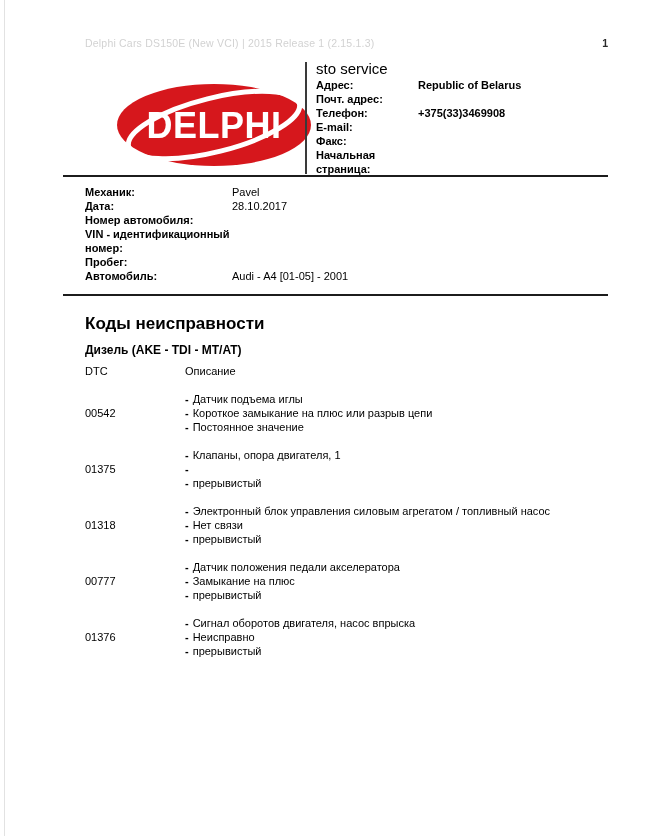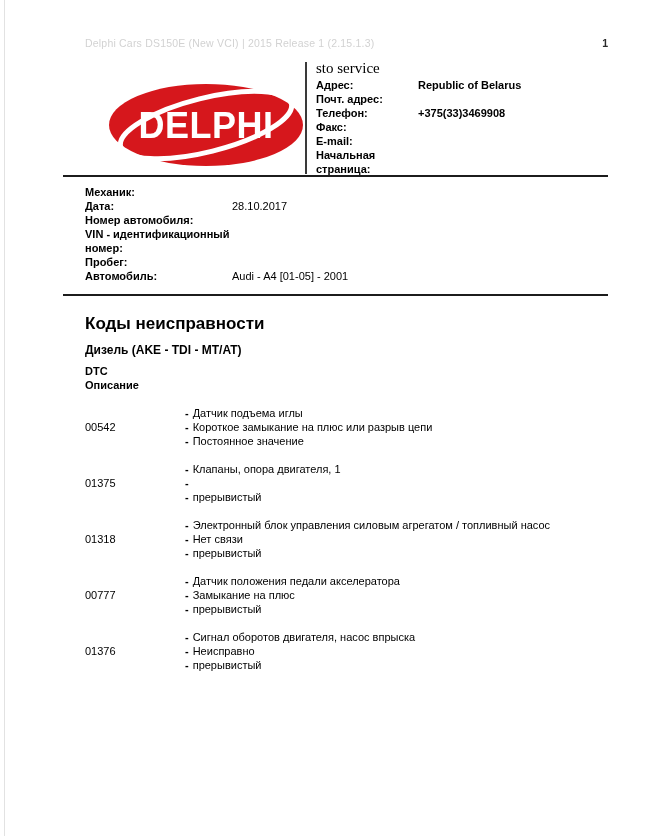--- a/index.html
+++ b/index.html
@@ -13,49 +13,49 @@
   .edge-line { position:absolute; left:4px; top:0; width:1px; height:836px; background:#e2e2e2; }
 
   
   .header { position:absolute; left:85px; top:37px; width:523px;
             display:flex; justify-content:space-between; align-items:flex-start;
             font-size:10.5px; line-height:12px; }
   .header-title { color:#d2d2d2; letter-spacing:0.2px; }
   .page-number { color:#2a2a2a; font-weight:bold; }
 
   
-  .logo { position:absolute; left:108px; top:83px; width:196px; height:84px; }
+  .logo { position:absolute; left:116px; top:83px; width:196px; height:84px; }
 
   
   .vsep { position:absolute; left:305px; top:62px; width:2px; height:112px; background:#3a3a3a; }
 
   
   .company { position:absolute; left:316px; top:60px; width:292px; }
-  .company-name { font-size:15px; line-height:17px; font-weight:normal;font-family:Liberation Serif, serif; }
+  .company-name { font-size:15px; line-height:17px; font-weight:normal; }
   .company-rows { margin-top:1px; }
   .crow { display:flex; font-size:11px; line-height:14px; }
   .crow .lbl { width:102px; flex-shrink:0; font-weight:bold; }
   .crow .val { flex:1;font-weight:bold; }
 
   
   .rule { position:absolute; left:63px; width:545px; height:2px; background:#1c1c1c; }
   .rule-1 { top:175px; }
   .rule-2 { top:294px; }
 
   
   .vehicle { position:absolute; left:85px; top:185px; width:523px; }
   .vrow { display:flex; font-size:11px; line-height:14px; }
   .vrow .lbl { width:147px; flex-shrink:0; font-weight:bold; }
   .vrow .val { flex:1; }
 
   
   .faults { position:absolute; left:85px; top:302px; width:523px;margin-top:12px; }
   .faults-title { font-size:17px; line-height:19px; font-weight:bold; }
   .faults-subtitle { font-size:12px; line-height:17px; font-weight:bold; margin-top:9px; }
-  .thead { display:flex; font-size:11px; line-height:14px; font-weight:bold; margin-top:5px;flex-direction:column; }
+  .thead { display:flex; font-size:11px; line-height:14px; font-weight:normal; margin-top:5px; }
   .code-col { width:100px; flex-shrink:0; }
   .frow { display:flex; font-size:11px; line-height:14px; margin-top:14px;align-items:center; }
   .frow:first-of-type { margin-top:7px; }
   .desc { flex:1; }
   .desc .line { display:flex; }
   .dash { font-weight:bold; margin-right:4px; flex-shrink:0; }
 </style>
 </head>
 <body>
 
@@ -88,39 +88,40 @@
       </div>
       <div class="crow">
         <span class="lbl">Почт. адрес:</span>
         <span class="val"></span>
       </div>
       <div class="crow">
         <span class="lbl">Телефон:</span>
         <span class="val">+375(33)3469908</span>
       </div>
       <div class="crow">
+        <span class="lbl">E-mail:</span>
+        <span class="val"></span>
+      </div>
+      <div class="crow">
         <span class="lbl">Факс:</span>
         <span class="val"></span>
       </div>
       <div class="crow">
-        <span class="lbl">E-mail:</span>
-        <span class="val"></span>
-      </div>
-      <div class="crow">
         <span class="lbl">Начальная страница:</span>
         <span class="val"></span>
       </div>
     </div>
   </div>
 
   <div class="rule rule-1"></div>
 
   <div class="vehicle">
     <div class="vrow">
       <span class="lbl">Механик:</span>
+      <span class="val">Pavel</span>
     </div>
     <div class="vrow">
       <span class="lbl">Дата:</span>
       <span class="val">28.10.2017</span>
     </div>
     <div class="vrow">
       <span class="lbl">Номер автомобиля:</span>
       <span class="val"></span>
     </div>
     <div class="vrow">

